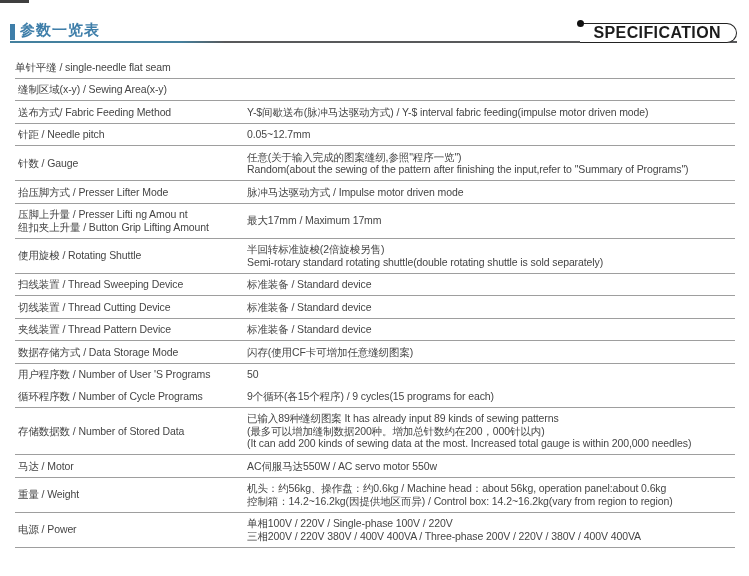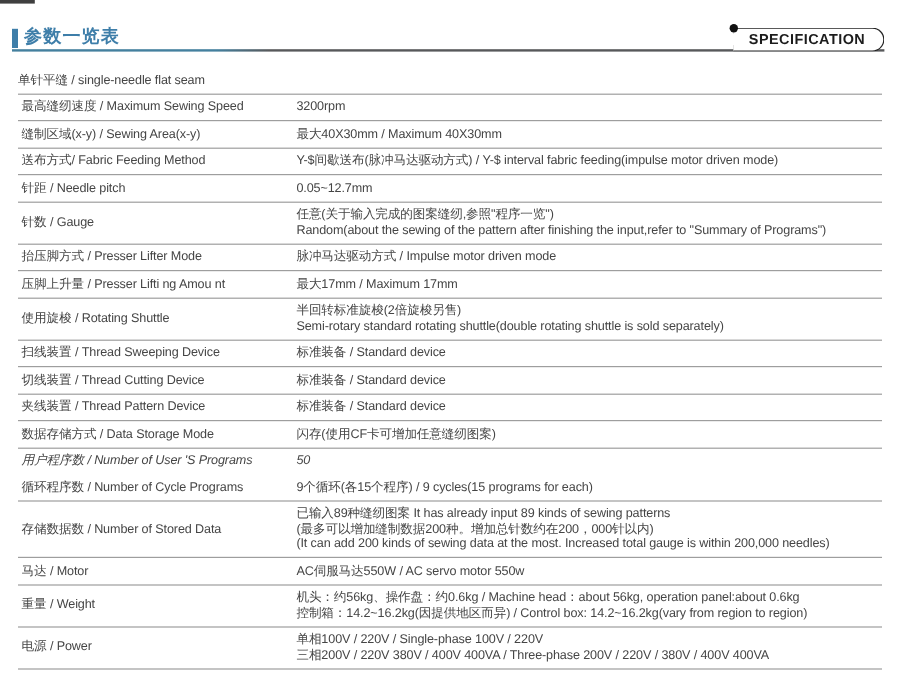--- a/index.html
+++ b/index.html
@@ -20,35 +20,35 @@
   }
   .header-rule{
     position:absolute;left:10px;right:12px;top:21px;height:2px;
     background:linear-gradient(to right,#44809e 0px,#44809e 170px,#58595b 215px,#58595b 100%);
   }
   .spec-badge{
     position:absolute;right:12px;top:3px;
     border-top:1.5px solid #222;border-right:1.5px solid #222;border-bottom:1.5px solid #222;
     border-radius:0 13px 13px 0;
     padding:2px 15px 2px 13px;
-    font-size:12px;font-weight:bold;letter-spacing:.4px;color:#1c1c1c;
+    font-size:16px;font-weight:bold;letter-spacing:.4px;color:#1c1c1c;
     line-height:14px;background:#fff;
   }
   .badge-dot{
     position:absolute;left:-3px;top:-4px;width:7px;height:7px;border-radius:50%;
     background:#111;
   }
   
   .spec-table{margin:5px 14px 0 15px;}
   .row{
     display:flex;align-items:center;
     padding:4.5px 0;
     border-bottom:1px solid #9e9e9e;
   }
-  .row.no-divider{border-bottom:none;font-style:italic;}
+  .row.no-divider{border-bottom:none;}
   .cell{min-width:0;}
   .cell.label{width:229px;flex:none;padding-left:3px;}
   .cell.value{flex:1;}
   .line{
     font-size:10.5px;line-height:12.5px;color:#454545;
     white-space:nowrap;letter-spacing:-.1px;
   }
 </style>
 </head>
 <body>
@@ -66,32 +66,21 @@
 </div>
 
 <div class="spec-table">
     <div class="row">
       <div class="cell value">
         <div class="line">单针平缝 / single-needle flat seam</div>
       </div>
     </div>
     <div class="row">
       <div class="cell label">
-        <div class="line">最高缝纫速度 / Maximum Sewing Speed</div>
-      </div>
-      <div class="cell value">
-        <div class="line">3200rpm</div>
-      </div>
-    </div>
-    <div class="row">
-      <div class="cell label">
         <div class="line">缝制区域(x-y) / Sewing Area(x-y)</div>
-      </div>
-      <div class="cell value">
-        <div class="line">最大40X30mm / Maximum 40X30mm</div>
       </div>
     </div>
     <div class="row">
       <div class="cell label">
         <div class="line">送布方式/ Fabric Feeding Method</div>
       </div>
       <div class="cell value">
         <div class="line">Y-$间歇送布(脉冲马达驱动方式) / Y-$ interval fabric feeding(impulse motor driven mode)</div>
       </div>
     </div>
@@ -116,20 +105,21 @@
       <div class="cell label">
         <div class="line">抬压脚方式 / Presser Lifter Mode</div>
       </div>
       <div class="cell value">
         <div class="line">脉冲马达驱动方式 / Impulse motor driven mode</div>
       </div>
     </div>
     <div class="row">
       <div class="cell label">
         <div class="line">压脚上升量 / Presser Lifti ng Amou nt</div>
+        <div class="line">纽扣夹上升量 / Button Grip Lifting Amount</div>
       </div>
       <div class="cell value">
         <div class="line">最大17mm / Maximum 17mm</div>
       </div>
     </div>
     <div class="row">
       <div class="cell label">
         <div class="line">使用旋梭 / Rotating Shuttle</div>
       </div>
       <div class="cell value">

